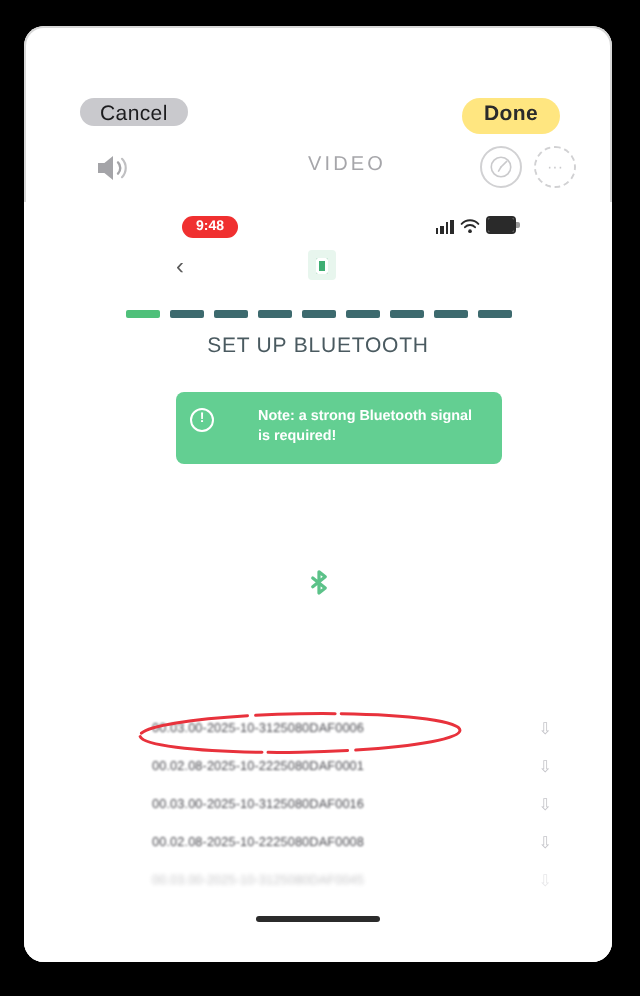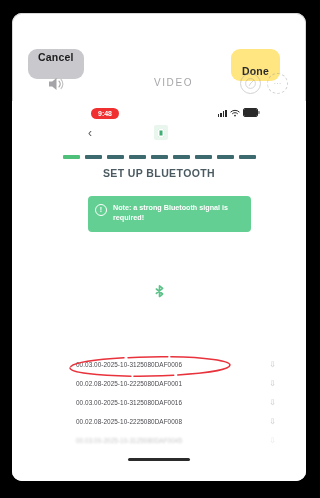--- a/index.html
+++ b/index.html
@@ -30,42 +30,42 @@
     height: 468px;
     background: #ffffff;
     border-radius: 10px;
     overflow: hidden;
     box-shadow: 0 0 0 1px #d8d8d8 inset;
   }
 
   
   .rec-cancel {
     position: absolute;
-    left: 16px;
+    left: 28px;
     top: 36px;
     background: #c9c9cd;
     color: #1c1c1e;
     font-size: 10.5px;
-    font-weight: bold;
+    font-weight: normal;
     letter-spacing: .2px;
-    padding: 3px 10px 16px;
+    padding: 3px 10px 0;
     border-radius: 9px;
     line-height: 1.05;
     filter: blur(.25px);
   }
   .rec-done {
     position: absolute;
     right: 26px;
     top: 36px;
     background: #ffe680;
     color: #2b2b2b;
     font-size: 10.5px;
     font-weight: bold;
     letter-spacing: .2px;
-    padding: 17px 11px 4px;
+    padding: 3px 11px 4px;
     border-radius: 9px;
     line-height: 1.05;
     filter: blur(.25px);
   }
 
   .rec-title {
     position: absolute;
     left: 0; right: 0;
     top: 64px;
     text-align: center;
@@ -206,37 +206,37 @@
     background: #3d6a6e;
   }
   .steps .dash.active { background: #4fc07a; }
 
   .section-title {
     position: absolute;
     left: 0; right: 0;
     top: 66px;
     text-align: center;
     font-size: 10.5px;
-    font-weight: bold;
+    font-weight: normal;
     letter-spacing: .4px;
     color: #4a5a60;
     filter: blur(.3px);
   }
 
   
   .note {
     position: absolute;
     left: 76px;
     top: 95px;
     width: 148px;
     background: #63cf92;
     border-radius: 4px;
     padding: 7px 8px 8px 7px;
     display: flex;
-    gap: 6px;
+    gap: 22px;
     align-items: flex-start;
     filter: blur(.3px);
   }
   .note .info-ic {
     flex: 0 0 auto;
     width: 10px; height: 10px;
     border: 1.1px solid #ffffff;
     border-radius: 50%;
     color: #ffffff;
     font-size: 7px;

